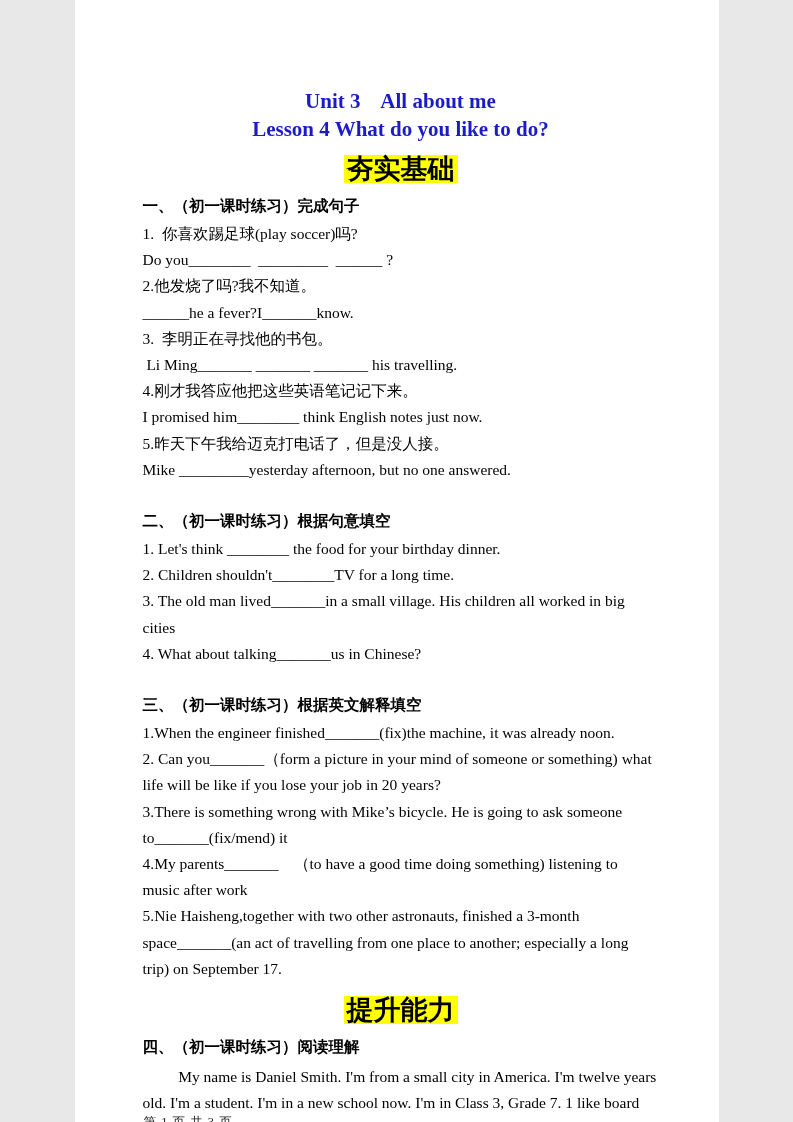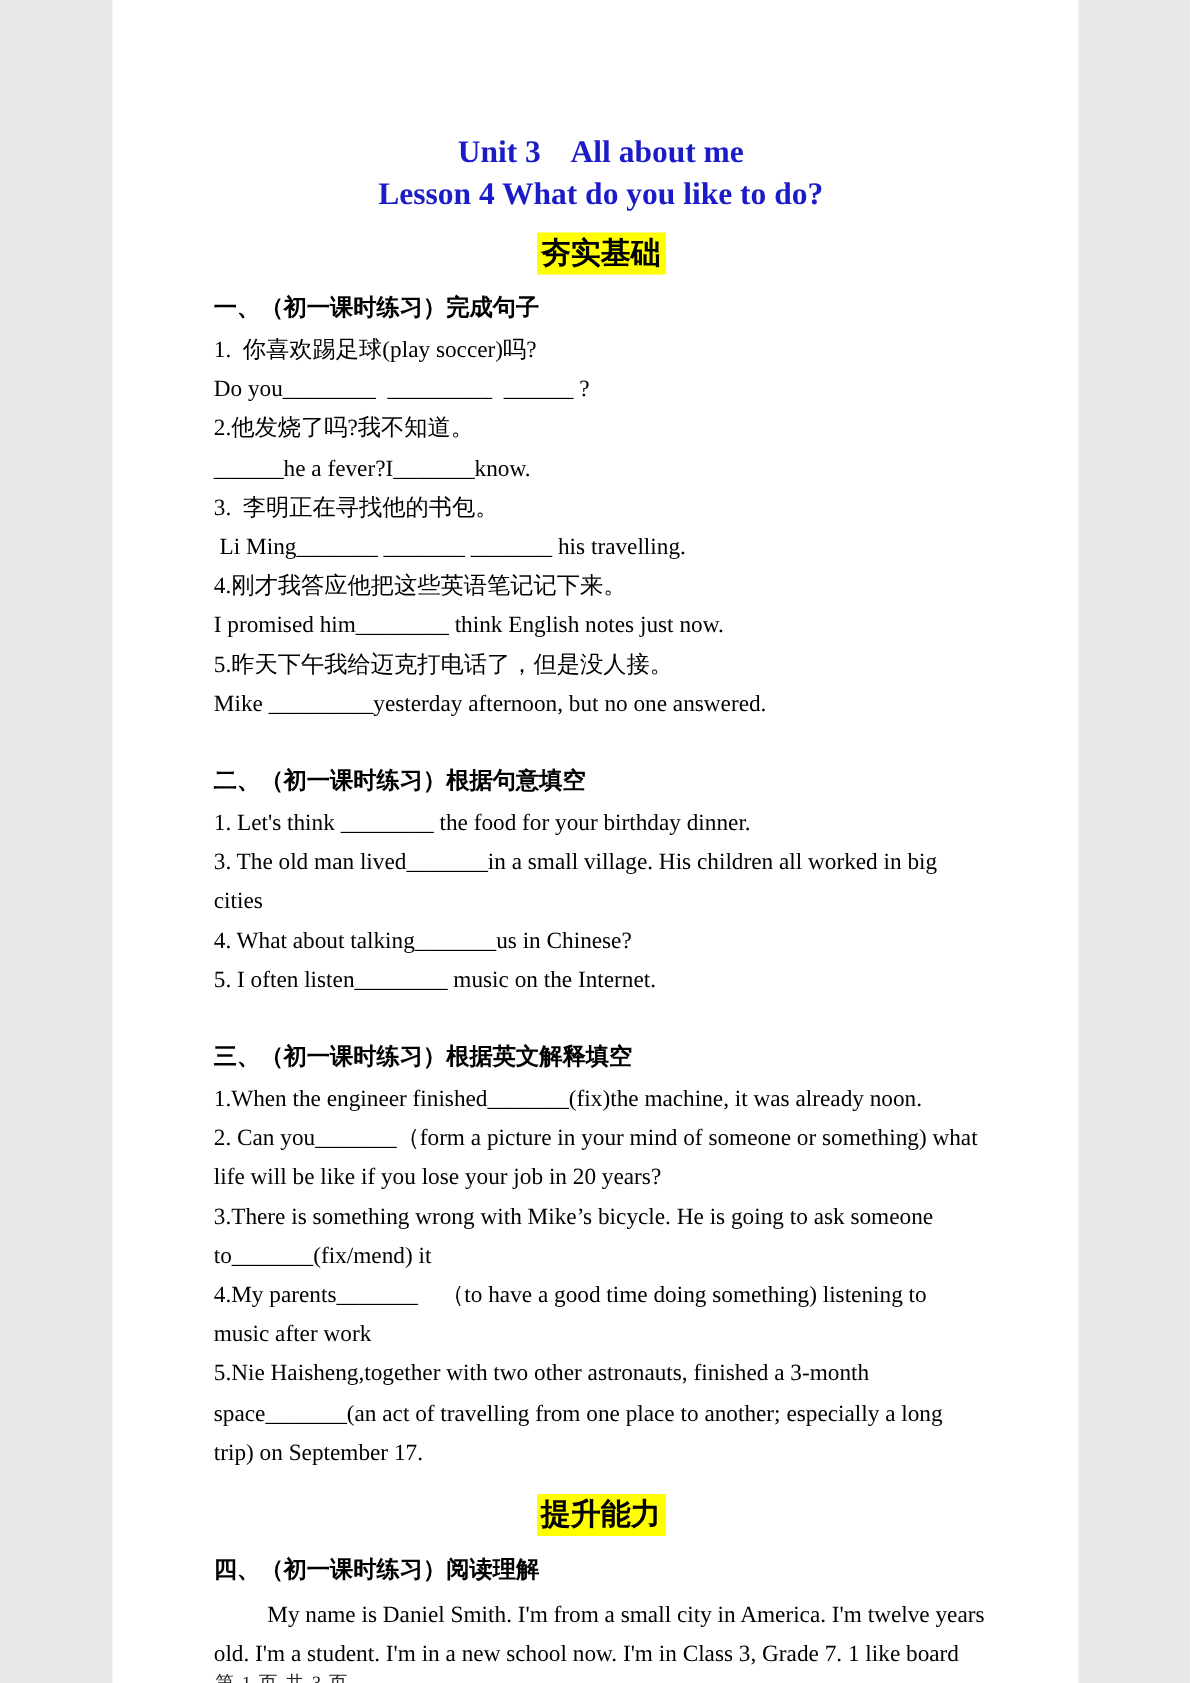--- a/index.html
+++ b/index.html
@@ -12,21 +12,21 @@
   .content { padding:88px 60px 0 68px; }
   .doc-title {
     text-align:center; color:#1b1bc8; font-weight:bold;
     font-size:21px; line-height:26px; white-space:pre-wrap;
   }
   .doc-title.second { margin-top:2px; }
   .badge-wrap { text-align:center; margin-top:13px; margin-bottom:12px; }
   .badge {
     display:inline-block; background:#ffff00; color:#000;
     font-family:"Liberation Sans","DejaVu Sans",sans-serif;
-    font-weight:bold; font-size:20px; line-height:28px; padding:0 3px;
+    font-weight:bold; font-size:27px; line-height:28px; padding:0 3px;
   }
   .sec-heading {
     font-family:"Liberation Sans","DejaVu Sans",sans-serif;
     font-weight:bold; font-size:15.5px; line-height:22px;
     margin:0 0 4px 0;
   }
   .sec { margin-top:0; }
   .sec + .sec { margin-top:27px; }
   .line {
     font-size:15.5px; line-height:26.2px; white-space:pre-wrap;
@@ -62,23 +62,23 @@
       <div class="line"> Li Ming_______ _______ _______ his travelling.</div>
       <div class="line">4.刚才我答应他把这些英语笔记记下来。</div>
       <div class="line">I promised him________ think English notes just now.</div>
       <div class="line">5.昨天下午我给迈克打电话了，但是没人接。</div>
       <div class="line">Mike _________yesterday afternoon, but no one answered.</div>
     </div>
 
     <div class="sec">
       <div class="sec-heading">二、（初一课时练习）根据句意填空</div>
       <div class="line">1. Let's think ________ the food for your birthday dinner.</div>
+      <div class="line">2. Children shouldn't________TV for a long time.</div>
       <div class="line">3. The old man lived_______in a small village. His children all worked in big cities</div>
       <div class="line">4. What about talking_______us in Chinese?</div>
-      <div class="line">5. I often listen________ music on the Internet.</div>
     </div>
 
     <div class="sec">
       <div class="sec-heading">三、（初一课时练习）根据英文解释填空</div>
       <div class="line">1.When the engineer finished_______(fix)the machine, it was already noon.</div>
       <div class="line">2. Can you_______（form a picture in your mind of someone or something) what life will be like if you lose your job in 20 years?</div>
       <div class="line">3.There is something wrong with Mike’s bicycle. He is going to ask someone to_______(fix/mend) it</div>
       <div class="line">4.My parents_______　（to have a good time doing something) listening to music after work</div>
       <div class="line">5.Nie Haisheng,together with two other astronauts, finished a 3-month space_______(an act of travelling from one place to another; especially a long trip) on September 17.</div>
     </div>

